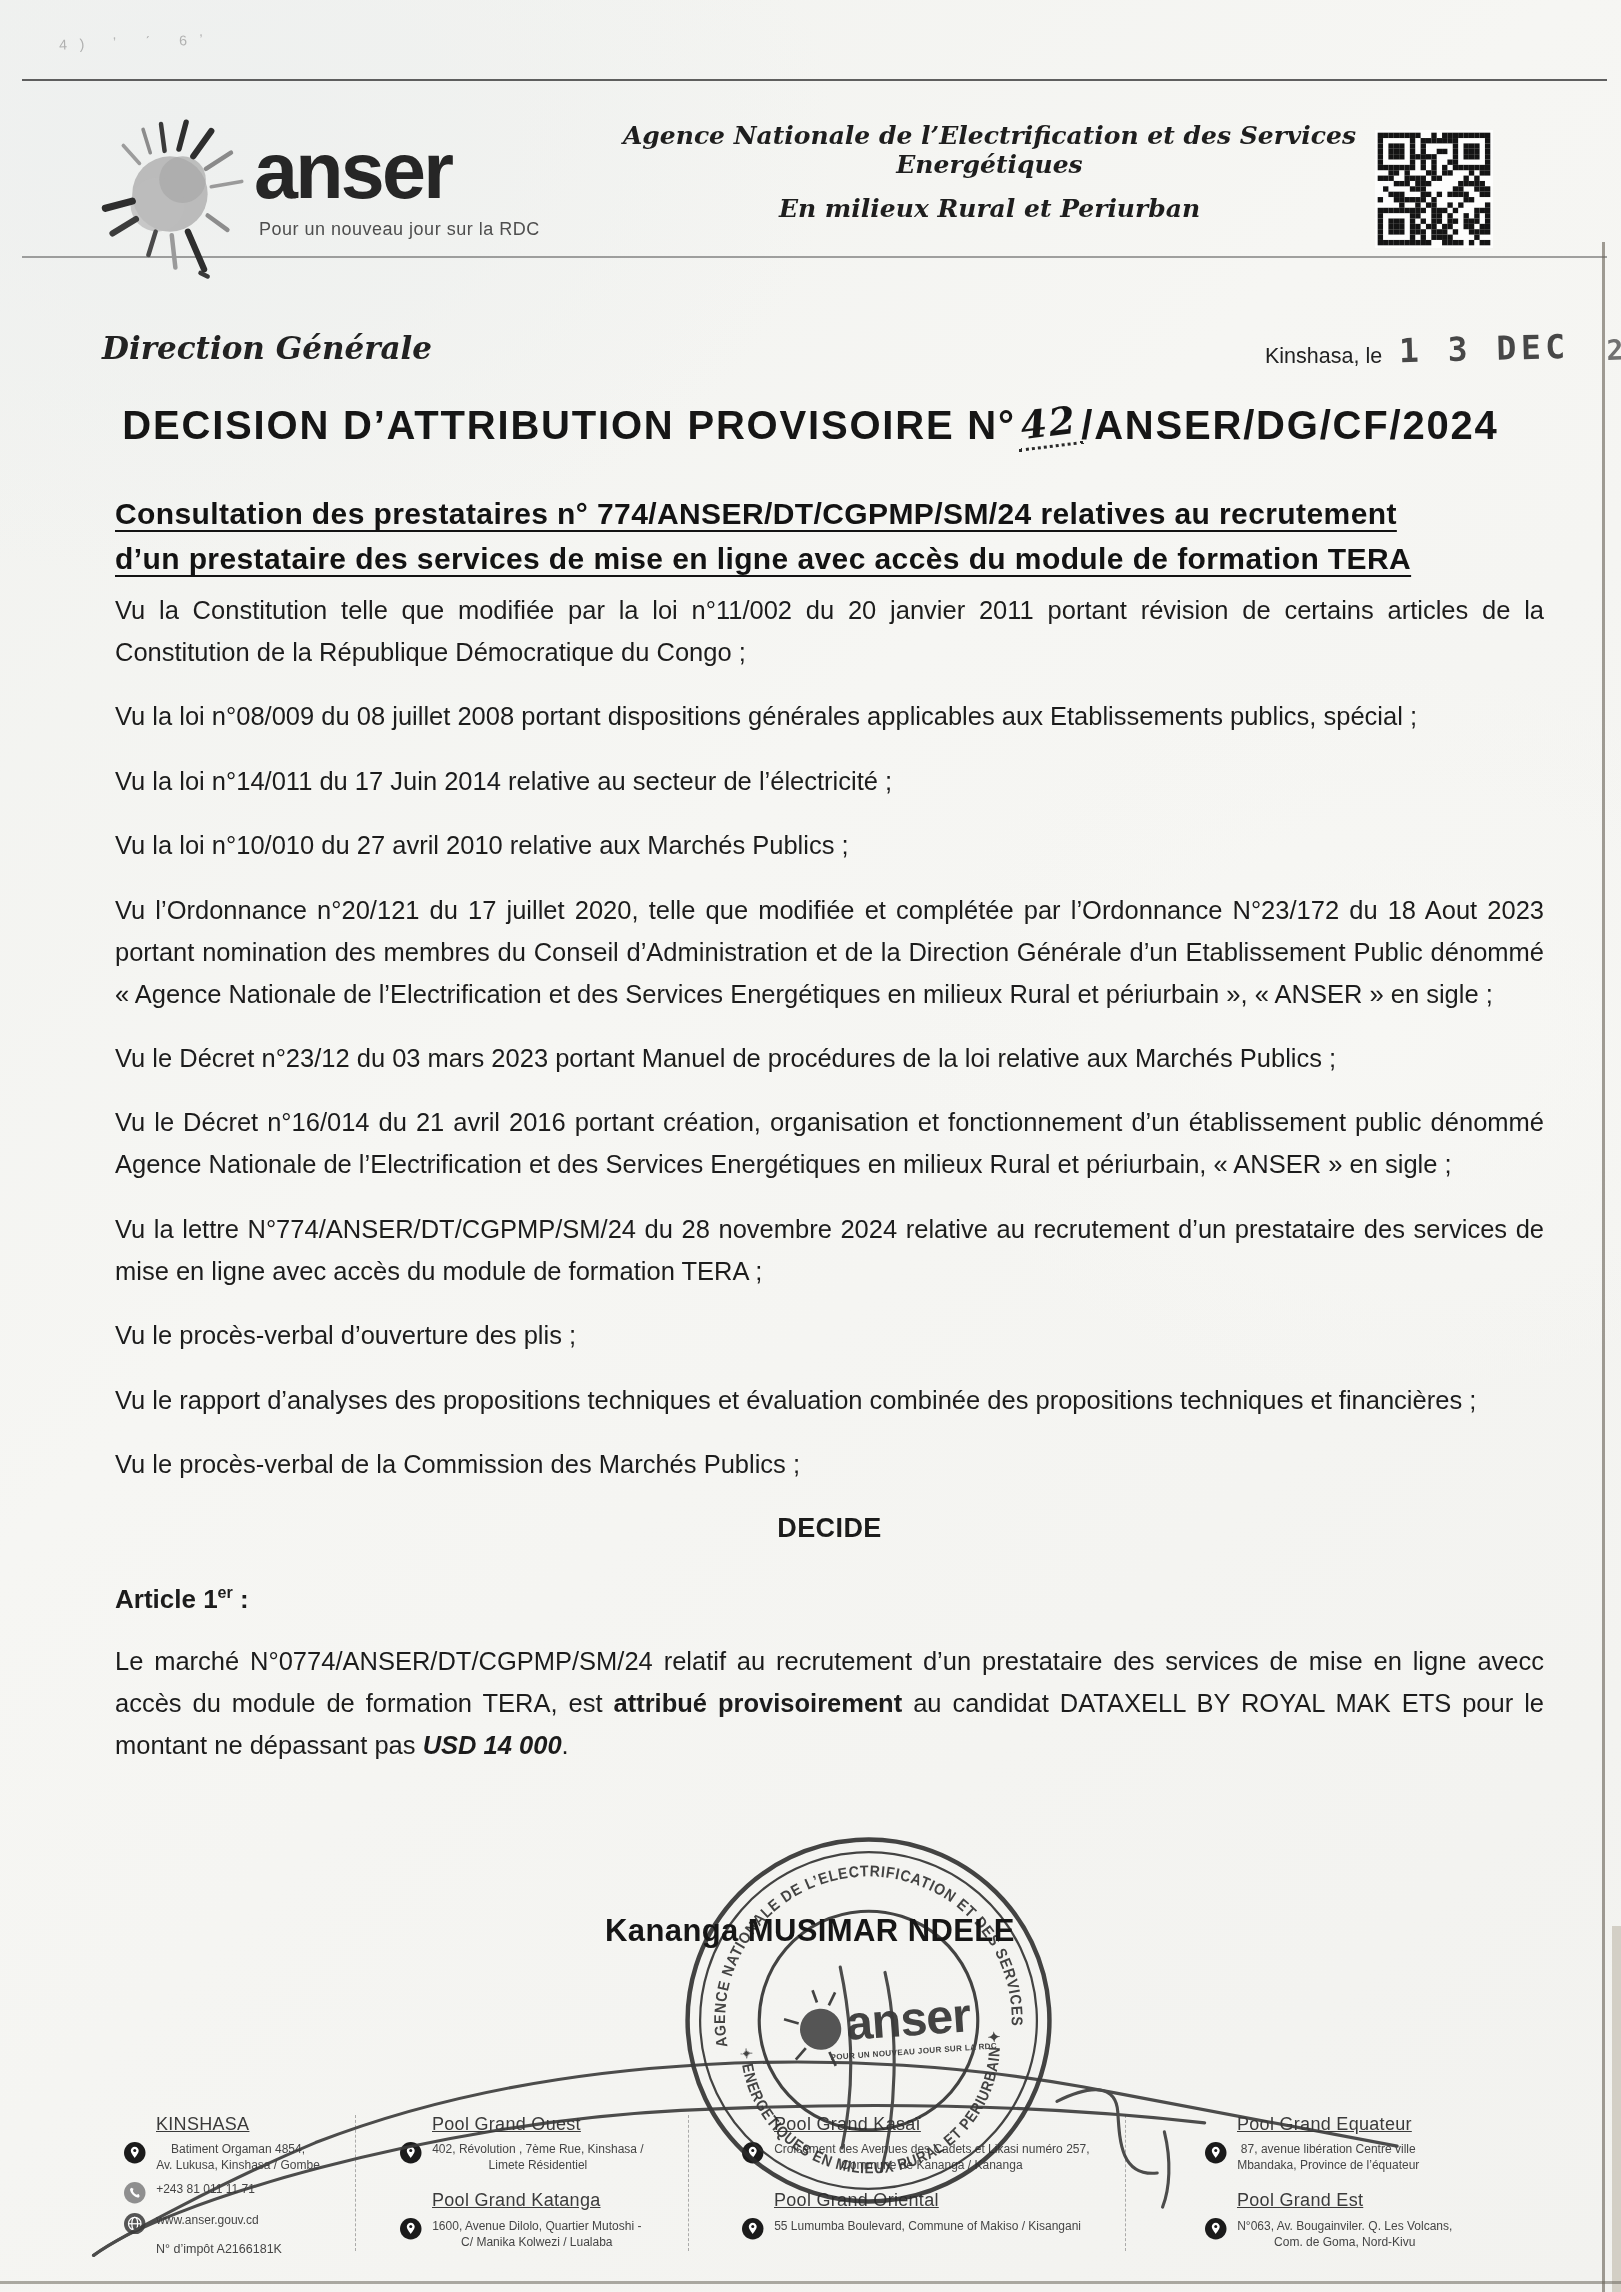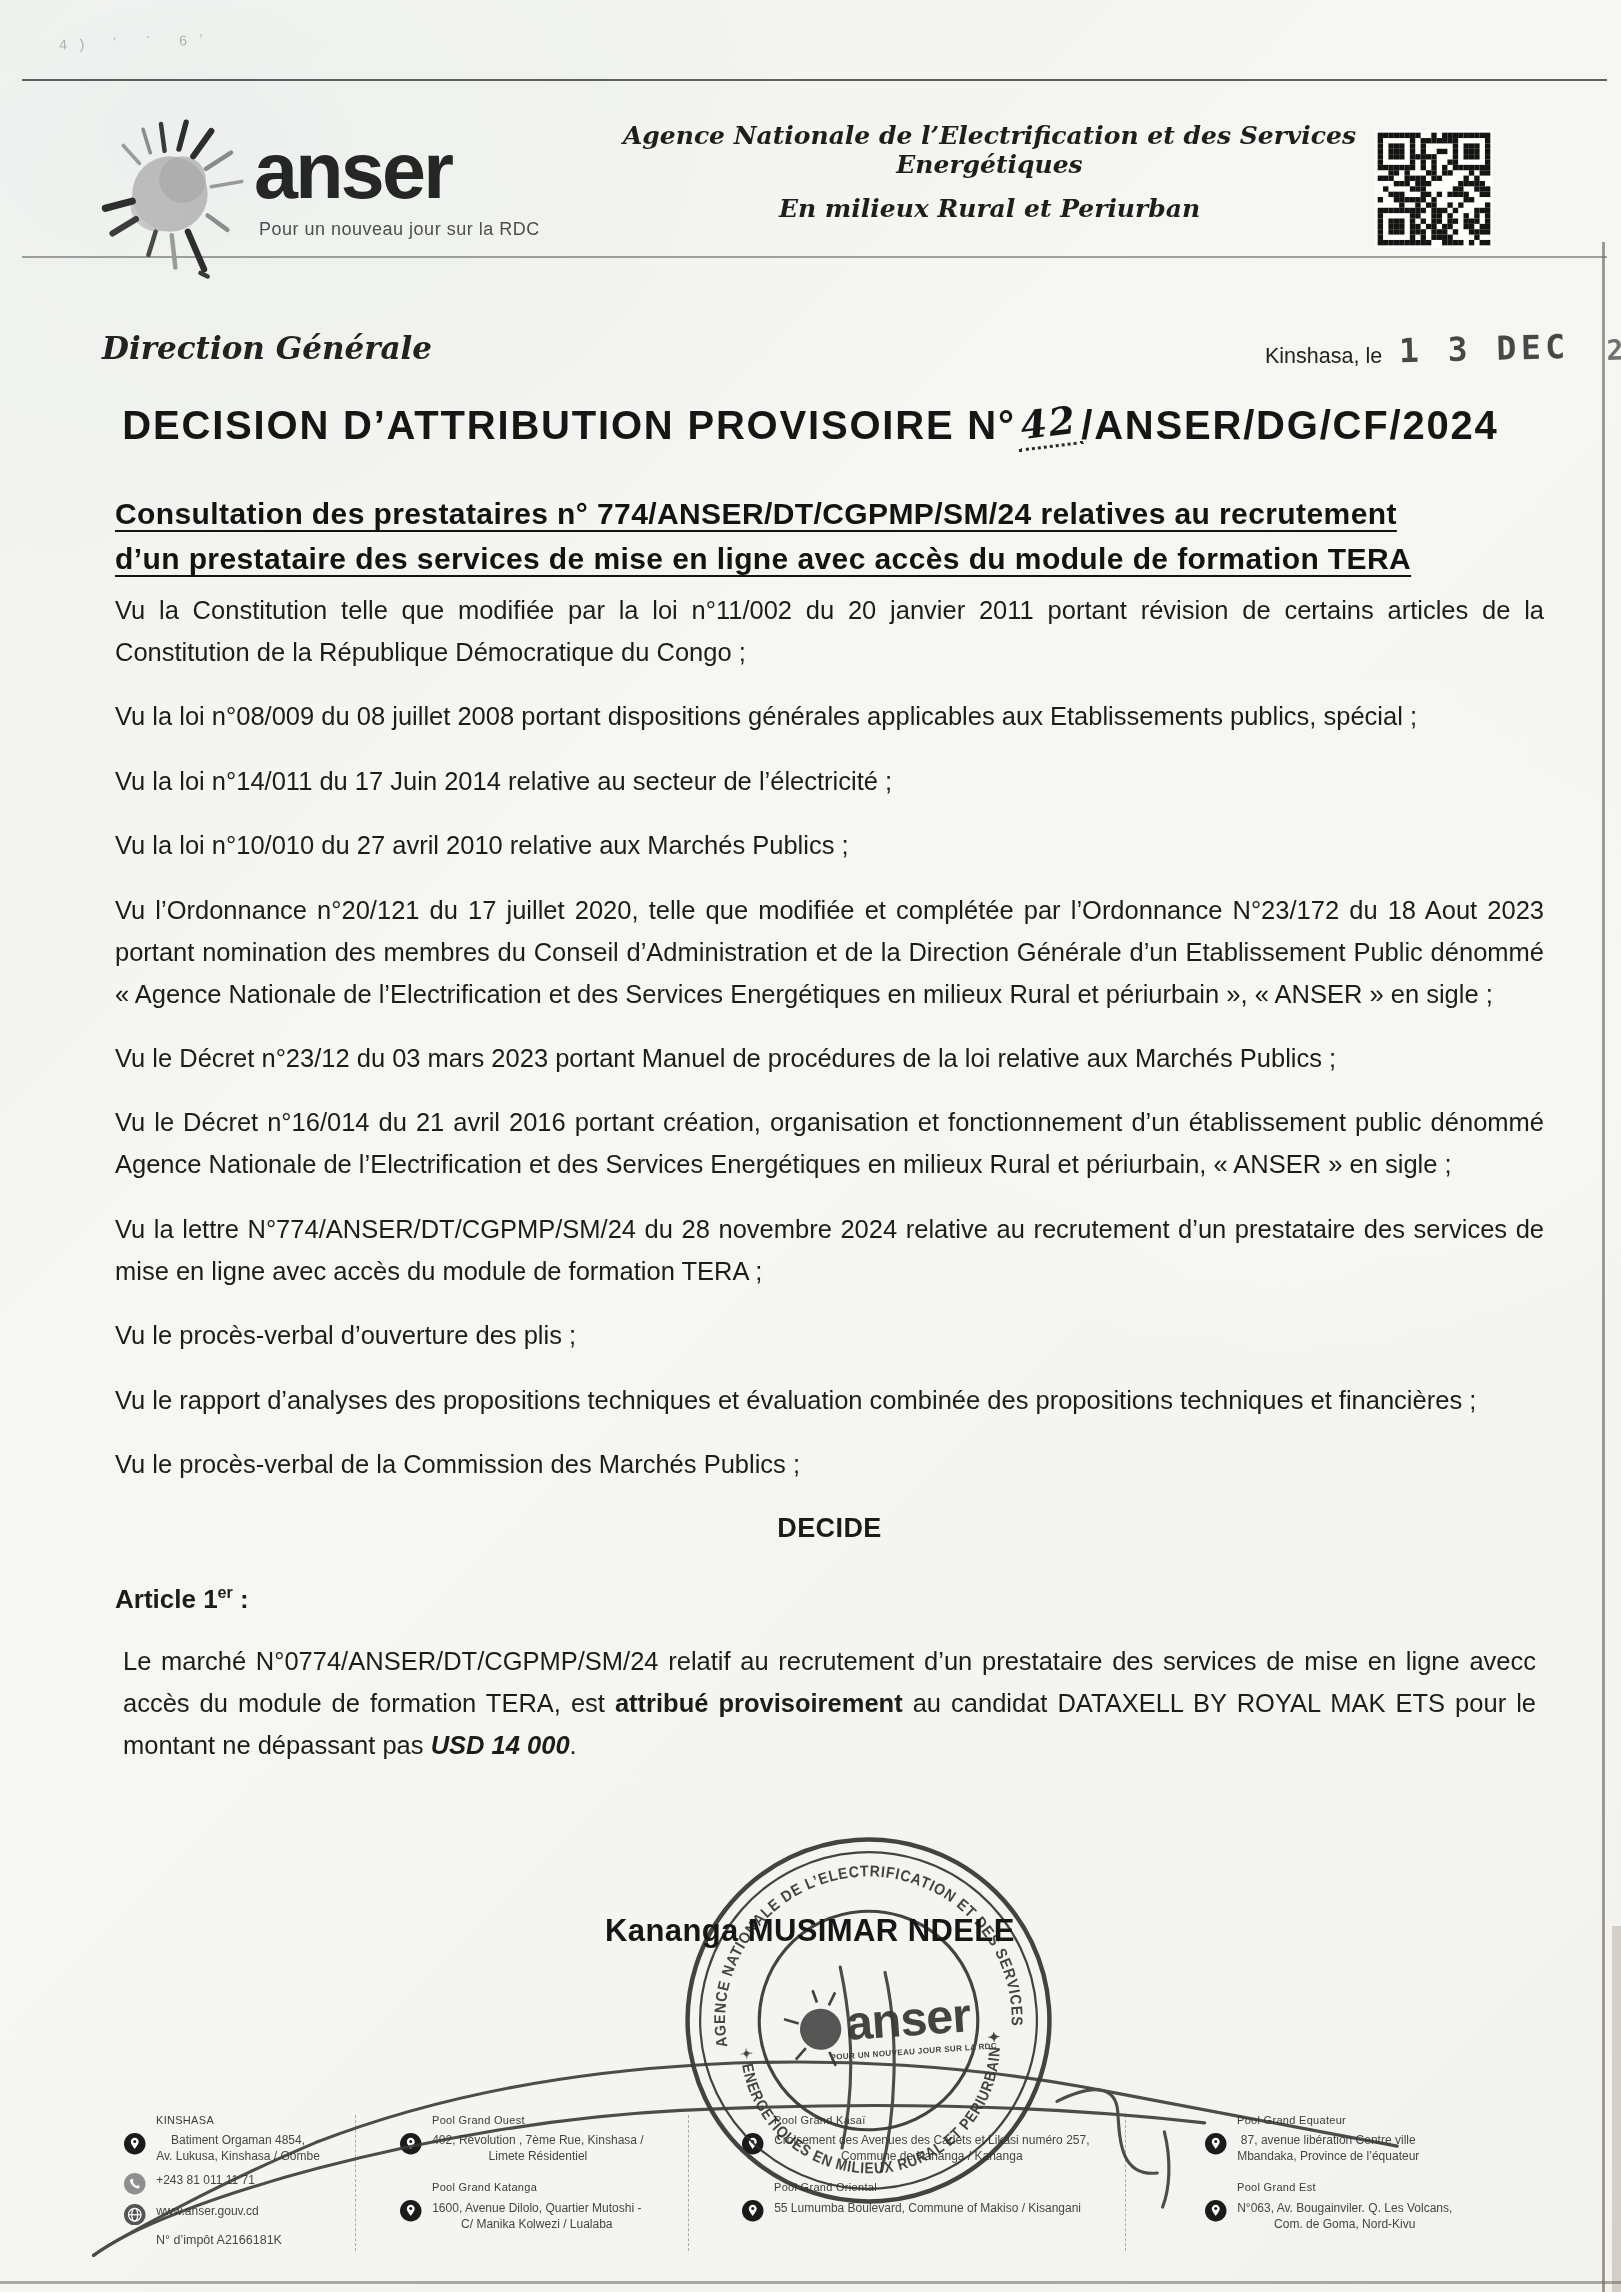--- a/index.html
+++ b/index.html
@@ -40,36 +40,36 @@
     transform:rotate(-7deg);border-bottom:3.6px dotted #2a2a2a;padding:0 4.5px;position:relative;top:-2.7px;}
 
   .subject{position:absolute;left:115px;top:491px;width:1433px;font-size:30px;font-weight:700;line-height:45px;letter-spacing:0.4px;color:#131313;}
   .subject div{text-decoration:underline;text-decoration-thickness:2.2px;text-underline-offset:6.3px;}
 
   .body-flow{position:absolute;left:115px;top:589px;width:1429px;font-size:25.5px;line-height:42px;text-align:justify;color:#1c1c1c;}
   .recital{margin:0 0 22.4px 0;}
   .decide{text-align:center;font-weight:700;font-size:27px;margin:12.5px 0 21.5px 0;letter-spacing:0.4px;}
   .art-head{font-weight:700;font-size:26px;margin:0 0 21px 0;text-align:left;}
   .art-head sup{font-size:62%;}
-  .art-text{margin:8px;}
+  .art-text{margin:0;}
   .b{font-weight:700;}
   .bi{font-weight:700;font-style:italic;}
 
   .signatory{position:absolute;left:605px;top:1913px;font-size:31px;font-weight:700;letter-spacing:0.4px;z-index:7;color:#161616;}
   .stamp{position:absolute;left:684px;top:1836px;z-index:5;opacity:.88;}
   .stamp text{font-family:"Liberation Sans",sans-serif;}
   .scrawl{position:absolute;left:54px;top:1908px;z-index:6;}
 
   
   .fcol{position:absolute;top:2114px;z-index:2;color:#454545;}
   .fcol1{left:124px;width:251px;}
   .fcol2{left:400px;width:296px;}
   .fcol3{left:742px;width:421px;}
   .fcol4{left:1205px;width:385px;}
-  .ftitle{font-size:11px;color:#3a3a3a;margin:0 0 6.3px 32px;letter-spacing:0.3px;}
+  .ftitle{font-size:18px;color:#3a3a3a;margin:0 0 6.3px 32px;letter-spacing:0.3px;text-decoration:underline;}
   .frow{display:flex;gap:10.7px;margin-bottom:8px;align-items:flex-start;}
   .ficon{flex:0 0 auto;margin-top:0.9px;}
   .ftext{font-size:12px;line-height:16px;white-space:pre-line;text-align:center;}
   .fplain{margin-left:32px;font-size:12.5px;margin-top:3.6px;}
   .fgap{height:9px;}
   .fdiv{position:absolute;top:2115px;height:136px;border-left:1.8px dashed #7a7a7a;opacity:.6;z-index:1;}
 </style>
 </head>
 <body>
 

